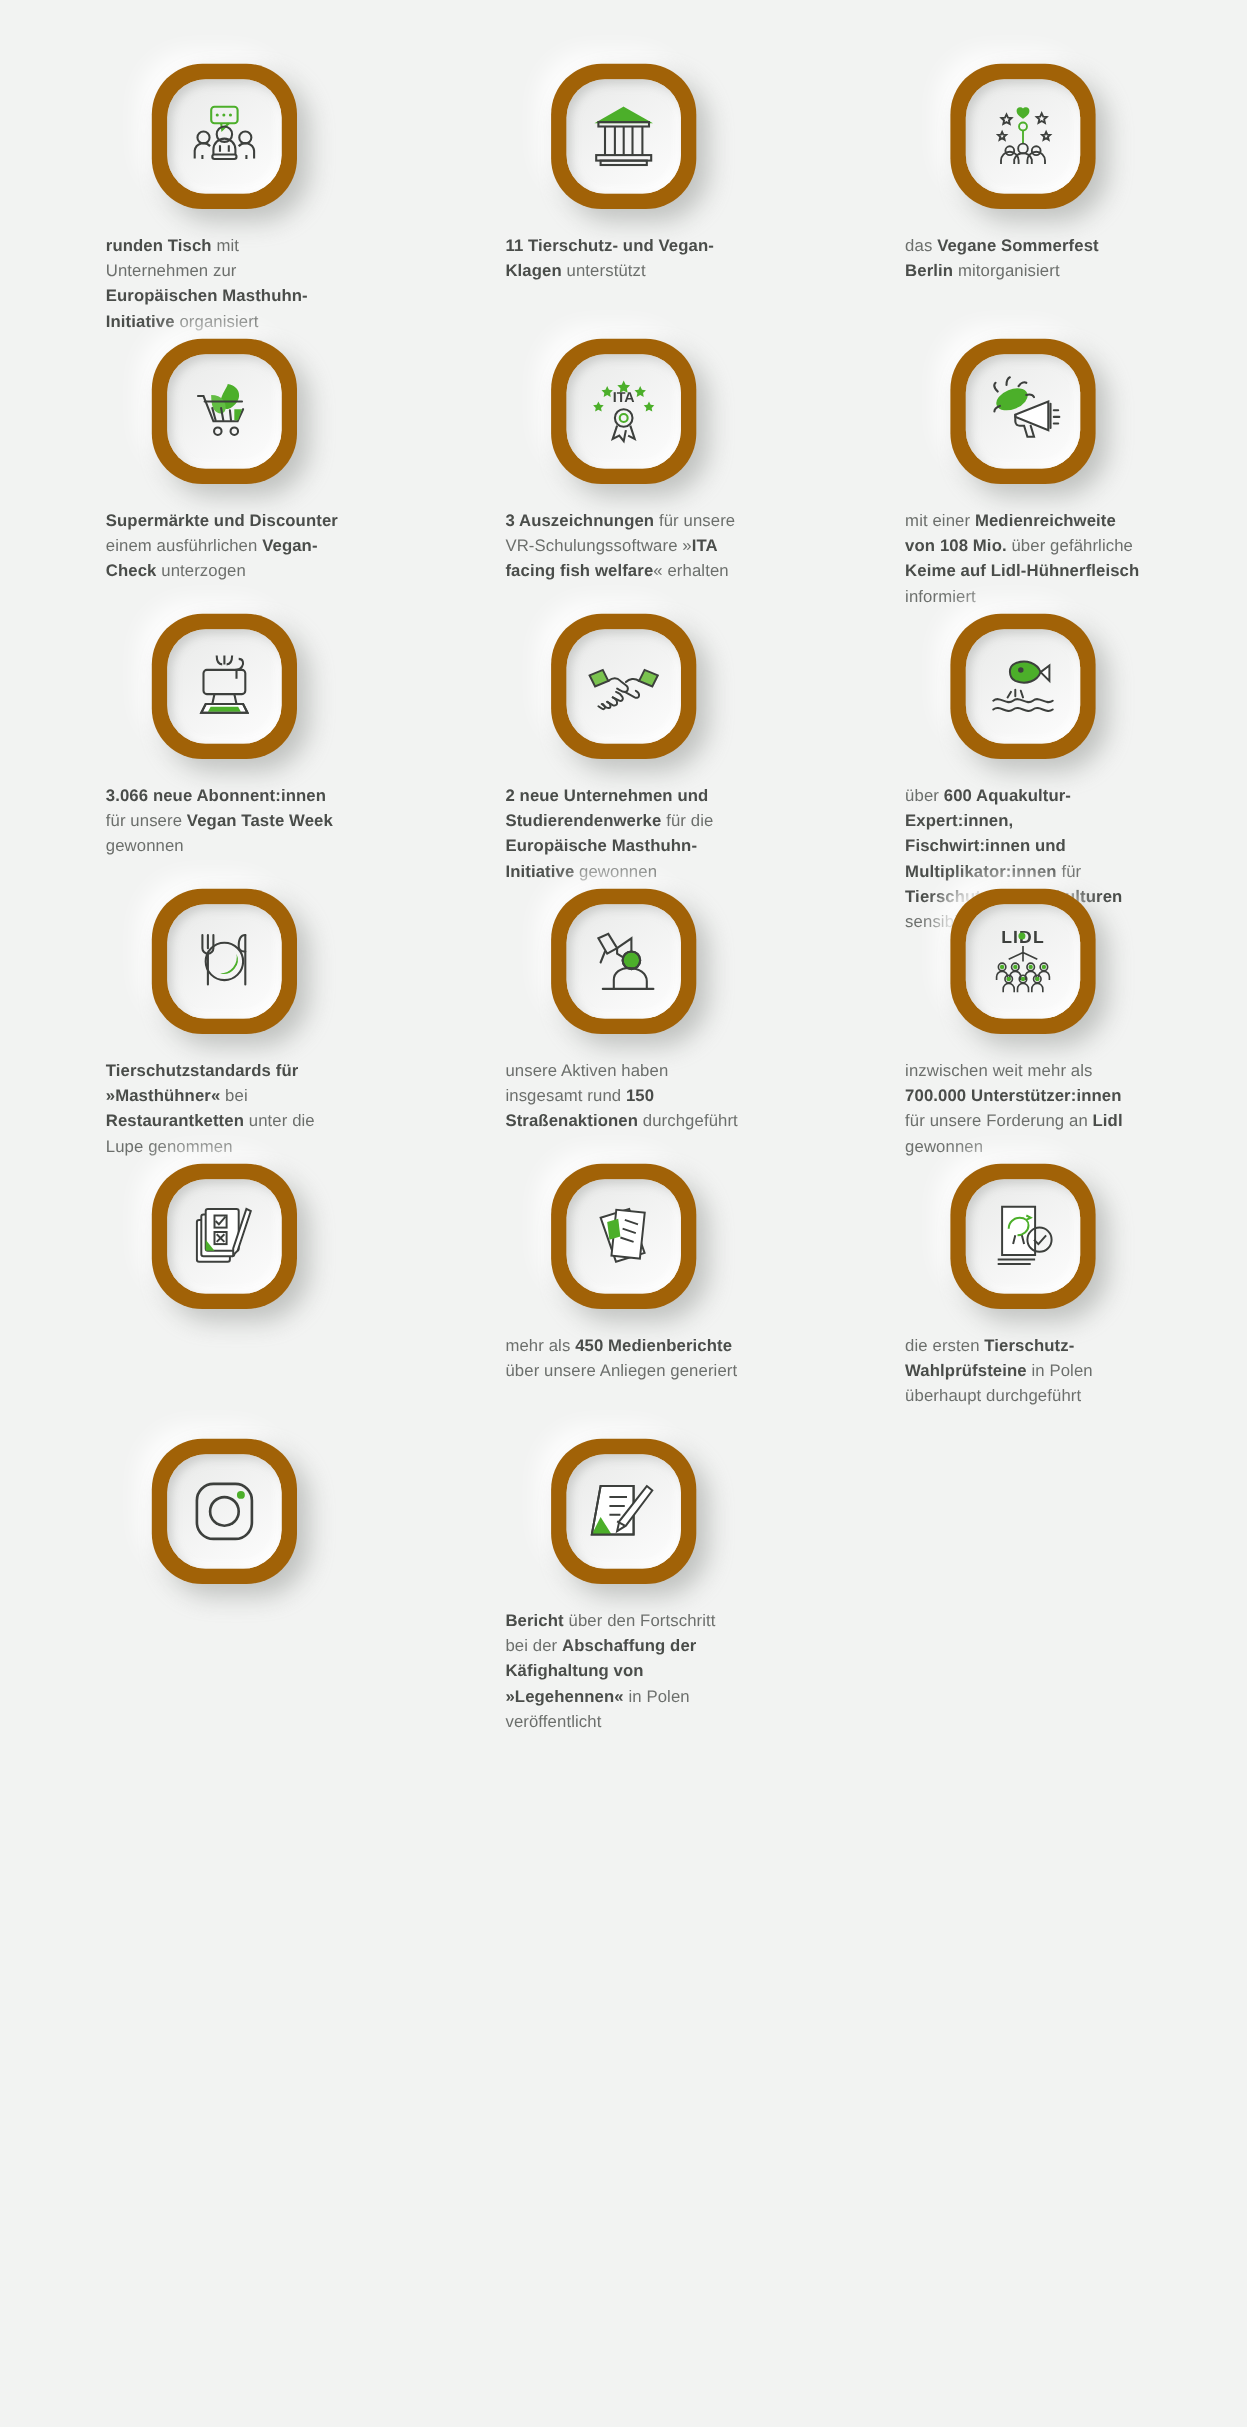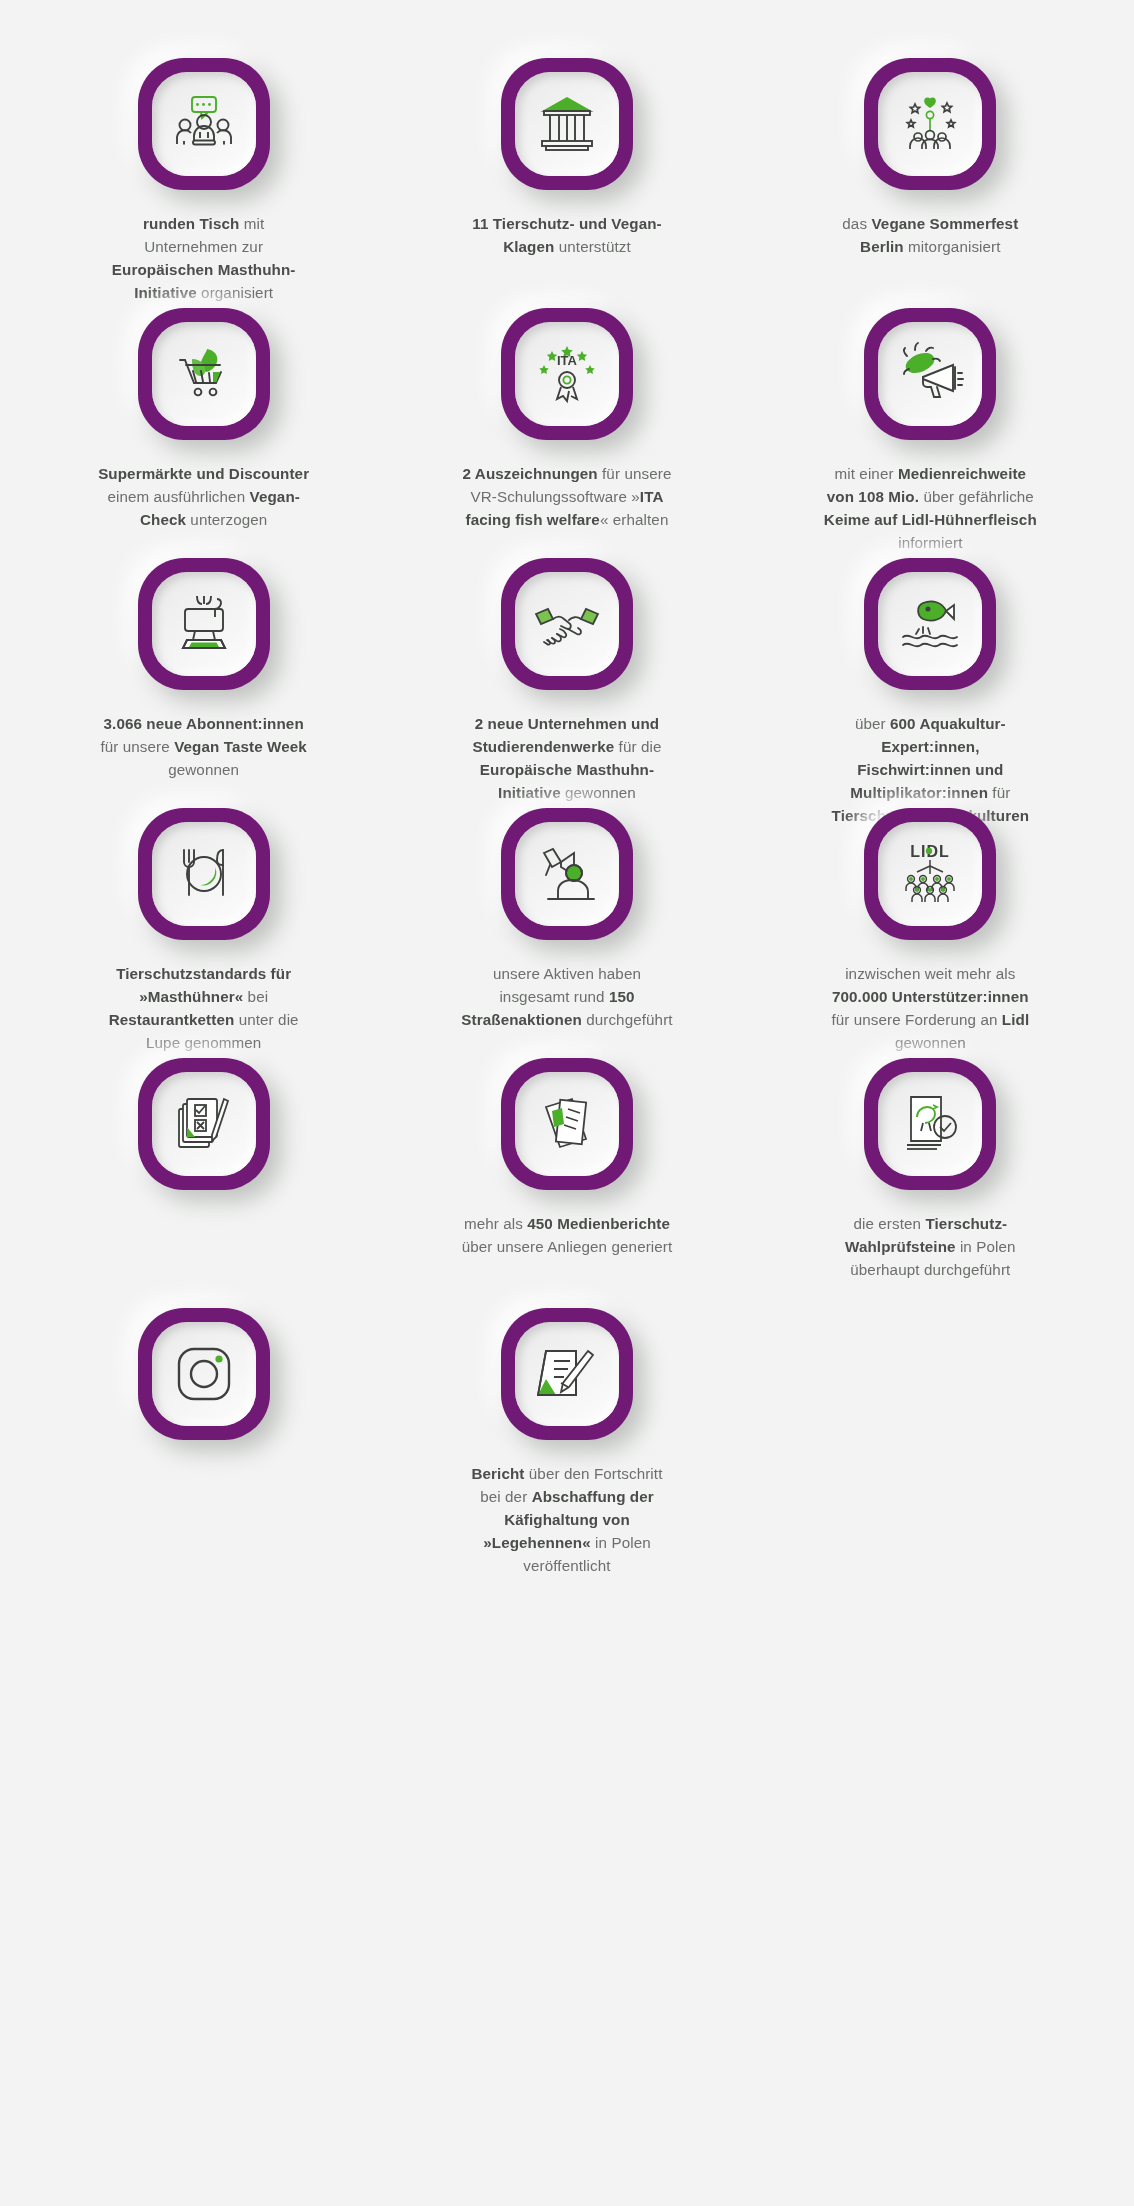--- a/index.html
+++ b/index.html
@@ -28,21 +28,21 @@
     align-items:center;
     padding:18px 26px 22px 26px;
     box-sizing:border-box;
     height:250px;
   }
   
   .tile-outer{
     width:132px;
     height:132px;
     border-radius:46px;
-    background:#701a75;
+    background:#a16207;
     box-shadow:
       11px 11px 22px rgba(175,178,175,0.75),
       -11px -11px 22px rgba(255,255,255,0.95);
     display:flex;
     align-items:center;
     justify-content:center;
     flex:0 0 auto;
   }
   .tile-inner{
     width:104px;
@@ -53,21 +53,21 @@
       inset 4px 4px 9px rgba(176,179,176,0.55),
       inset -4px -4px 9px rgba(255,255,255,0.95);
     display:flex;
     align-items:center;
     justify-content:center;
   }
   .tile-inner svg{display:block;}
   
   .caption{
     margin-top:22px;
-    text-align:center;
+    text-align:left;
     font-size:15.2px;
     line-height:1.52;
     color:#6c6f6c;
     letter-spacing:0.1px;
     max-width:215px;
   }
   .caption b{
     color:#4a4d4a;
     font-weight:700;
   }
@@ -184,21 +184,21 @@
               <g fill="none" stroke="#3d403d" stroke-width="1.9">
                 <circle cx="37" cy="43" r="8"></circle>
                 <circle cx="37" cy="43" r="3.6" stroke="#4caf2a"></circle>
                 <path d="M31 50 l-4 12 6-3 4 5 2-10"></path>
                 <path d="M43 50 l4 12 -6-3"></path>
               </g>
             </g>
           </svg>
         </div>
       </div>
-      <div class="caption"><b>2 Auszeichnungen</b> für unsere VR-Schulungssoftware »<b>ITA facing fish welfare</b>« erhalten</div>
+      <div class="caption"><b>3 Auszeichnungen</b> für unsere VR-Schulungssoftware »<b>ITA facing fish welfare</b>« erhalten</div>
     </div>
 
     <div class="cell">
       <div class="tile-outer">
         <div class="tile-inner">
           <svg width="74" height="74" viewBox="0 0 74 74">
             <g fill="none" stroke="#3d403d" stroke-width="1.9" stroke-linecap="round">
               <ellipse cx="27" cy="26" rx="14" ry="8" transform="rotate(-22 27 26)" fill="#4caf2a" stroke="#4caf2a"></ellipse>
               <path d="M14 19 c-3-3-4-6-2-8 M22 13 c0-4 1-6 3-7 M33 14 c2-3 5-4 7-3 M40 22 c4-1 6 0 7 2 M16 32 c-3 1-5 3-5 5"></path>
               <path d="M30 40 l30-12 v26 l-30-12z" fill="#fff"></path>

